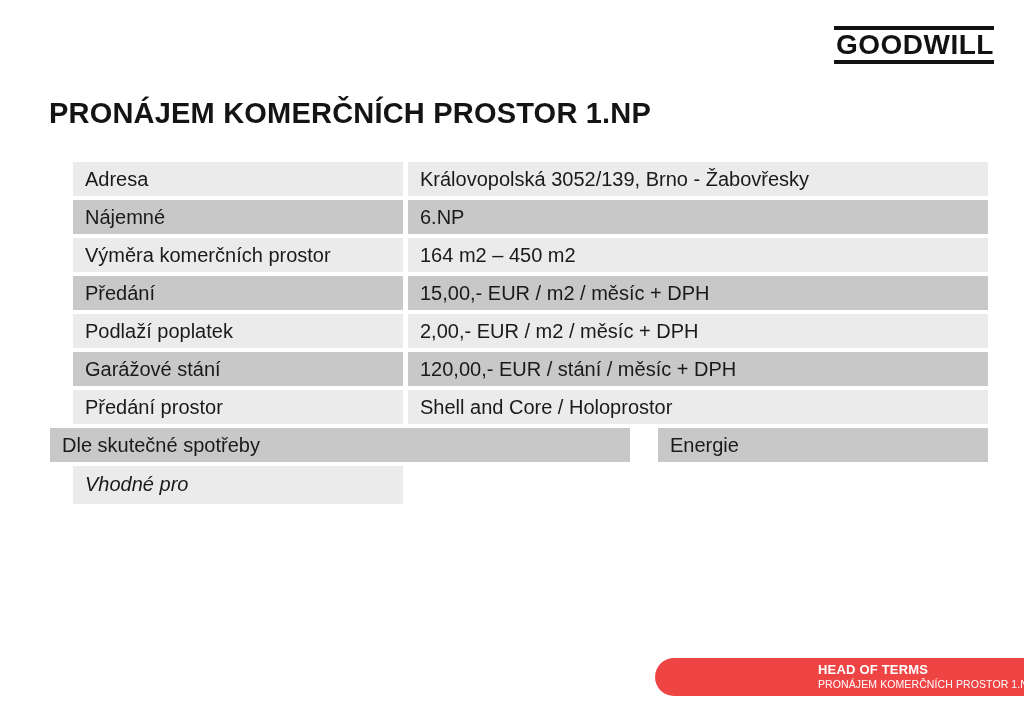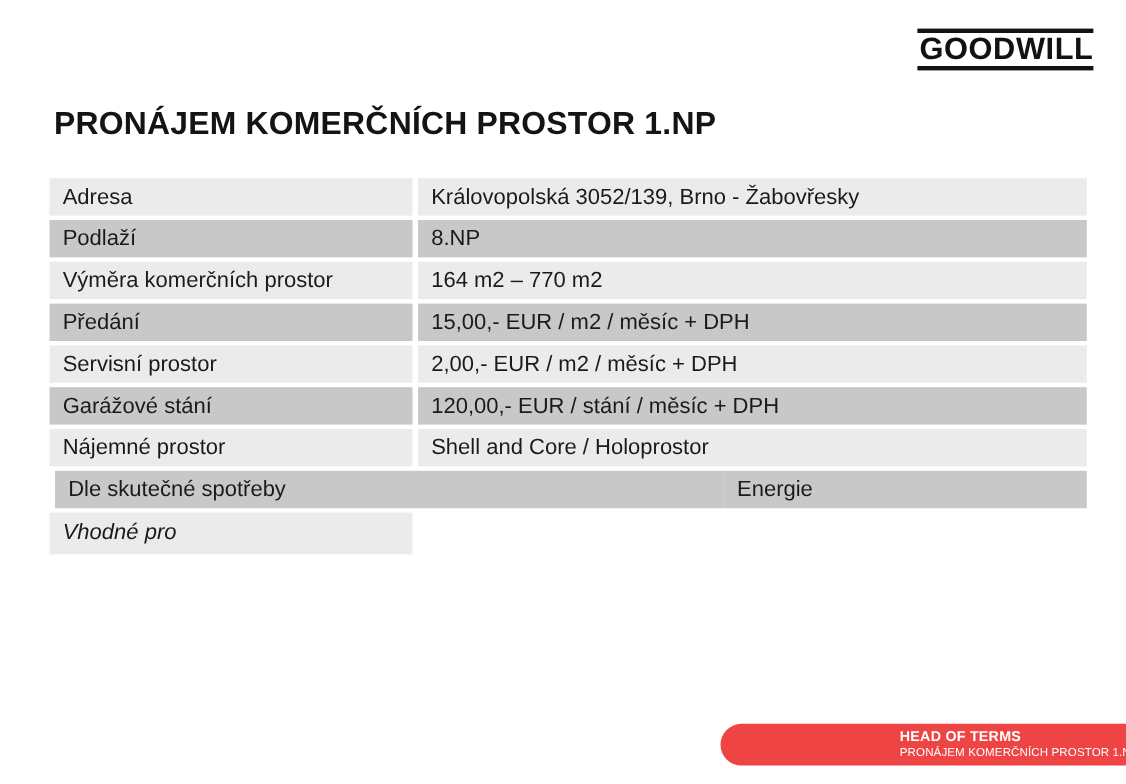--- a/index.html
+++ b/index.html
@@ -68,20 +68,21 @@
     padding: 3px 10px 3px 12px;
     font-size: 20px;
     line-height: 28px;
     min-height: 34px;
     display: flex;
     align-items: center;
   }
   .t-label {
     width: 330px;
     flex: 0 0 330px;
+    margin-left: 28px;
   }
   .t-value {
     flex: 1;
     margin-left: 5px;
   }
   .t-row:nth-child(odd) .t-cell { background: #ebebeb; }
   .t-row:nth-child(even) .t-cell { background: #c8c8c8; }
   .t-row.tall .t-cell {
     align-items: flex-start;
     padding-top: 4px;
@@ -129,41 +130,41 @@
   </div>
 
   <div class="title">PRONÁJEM KOMERČNÍCH PROSTOR 1.NP</div>
 
   <div class="terms-table">
     <div class="t-row">
       <div class="t-cell t-label">Adresa</div>
       <div class="t-cell t-value">Královopolská 3052/139, Brno - Žabovřesky</div>
     </div>
     <div class="t-row">
-      <div class="t-cell t-label">Podlaží</div>
-      <div class="t-cell t-value">8.NP</div>
+      <div class="t-cell t-label">Nájemné</div>
+      <div class="t-cell t-value">6.NP</div>
     </div>
     <div class="t-row">
       <div class="t-cell t-label">Výměra komerčních prostor</div>
-      <div class="t-cell t-value">164 m2 – 770 m2</div>
+      <div class="t-cell t-value">164 m2 – 450 m2</div>
     </div>
     <div class="t-row">
       <div class="t-cell t-label">Předání</div>
       <div class="t-cell t-value">15,00,- EUR / m2 / měsíc + DPH</div>
     </div>
     <div class="t-row">
-      <div class="t-cell t-label">Servisní prostor</div>
+      <div class="t-cell t-label">Podlaží poplatek</div>
       <div class="t-cell t-value">2,00,- EUR / m2 / měsíc + DPH</div>
     </div>
     <div class="t-row">
       <div class="t-cell t-label">Garážové stání</div>
       <div class="t-cell t-value">120,00,- EUR / stání / měsíc + DPH</div>
     </div>
     <div class="t-row">
-      <div class="t-cell t-label">Nájemné prostor</div>
+      <div class="t-cell t-label">Předání prostor</div>
       <div class="t-cell t-value">Shell and Core / Holoprostor</div>
     </div>
     <div class="t-row">
       <div class="t-cell t-value">Dle skutečné spotřeby</div>
       <div class="t-cell t-label">Energie</div>
     </div>
     <div class="t-row tall">
       <div class="t-cell t-label">Vhodné pro</div>
     </div>
   </div>

